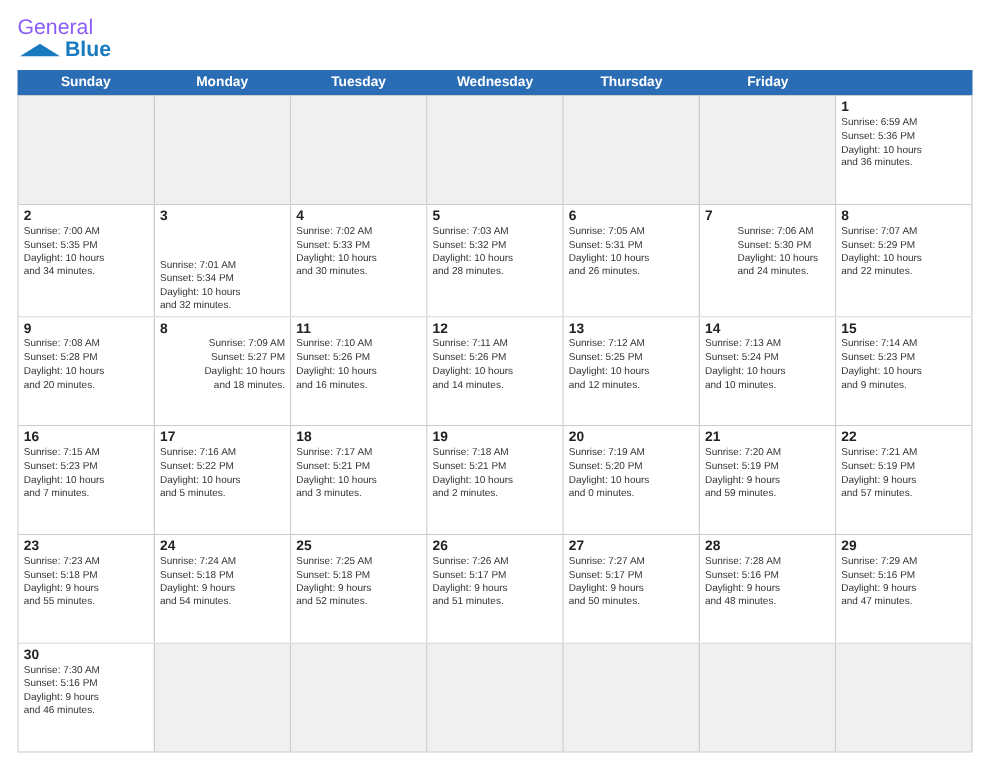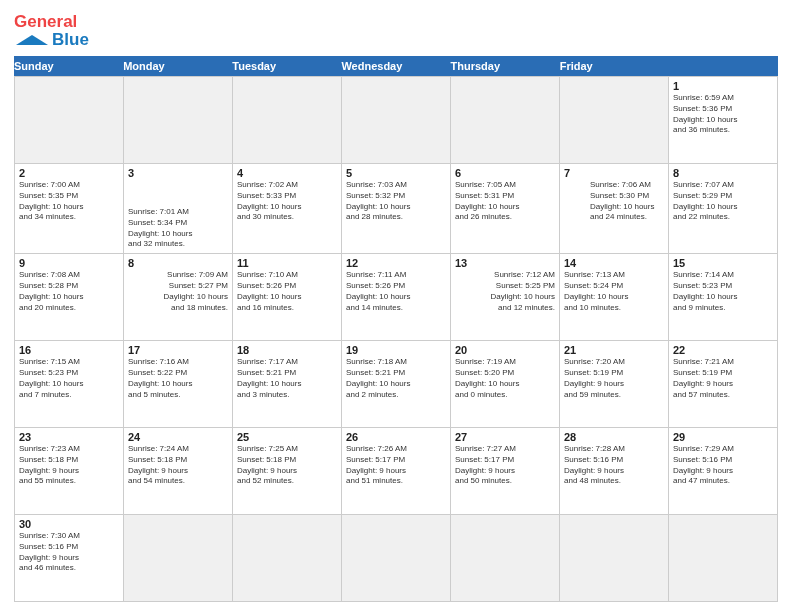--- a/index.html
+++ b/index.html
@@ -48,21 +48,21 @@
     .cal-header {
       display: grid;
       grid-template-columns: repeat(7, 1fr);
       background: #2a6db5;
     }
     .cal-header-cell {
       color: #fff;
       font-size: 11px;
       font-weight: bold;
       padding: 4px 0;
-      text-align: left;
+      text-align: center;
     }
     .cal-body {
       flex: 1;
       display: flex;
       flex-direction: column;
       border-left: 1px solid #ccc;
       border-top: 1px solid #ccc;
     }
     .cal-row {
       display: grid;
@@ -96,21 +96,21 @@
     }
   </style>
 </head>
 <body>
 
 <div class="page">
   <div class="header">
     <div class="logo-area">
       <div>
         <div style="display:flex;align-items:center;">
-          <span style="font-size:17px;font-weight:bold;color:#ef4444;">General</span>
+          <span style="font-size:17px;font-weight:normal;color:#8b5cf6;">General</span>
         </div>
         <div style="display:flex;align-items:center;margin-top:-2px;">
 
           <svg width="36" height="14">
             <polygon points="2,12 18,2 34,12" fill="#1a7abf"></polygon>
           </svg>
           <span style="font-size:17px;font-weight:bold;color:#1a7abf;margin-left:2px;">Blue</span>
         </div>
       </div>
     </div>
@@ -220,21 +220,21 @@
           </div>
           <div class="cal-cell">
             <span class="day-num">12</span>
             <div class="cell-info" style="white-space: pre-line;">Sunrise: 7:11 AM
 Sunset: 5:26 PM
 Daylight: 10 hours
 and 14 minutes.</div>
           </div>
           <div class="cal-cell">
             <span class="day-num">13</span>
-            <div class="cell-info" style="white-space: pre-line; text-align: right;">Sunrise: 7:12 AM
+            <div class="cell-info" style="white-space: pre-line;">Sunrise: 7:12 AM
 Sunset: 5:25 PM
 Daylight: 10 hours
 and 12 minutes.</div>
           </div>
           <div class="cal-cell">
             <span class="day-num">14</span>
             <div class="cell-info" style="white-space: pre-line;">Sunrise: 7:13 AM
 Sunset: 5:24 PM
 Daylight: 10 hours
 and 10 minutes.</div>

